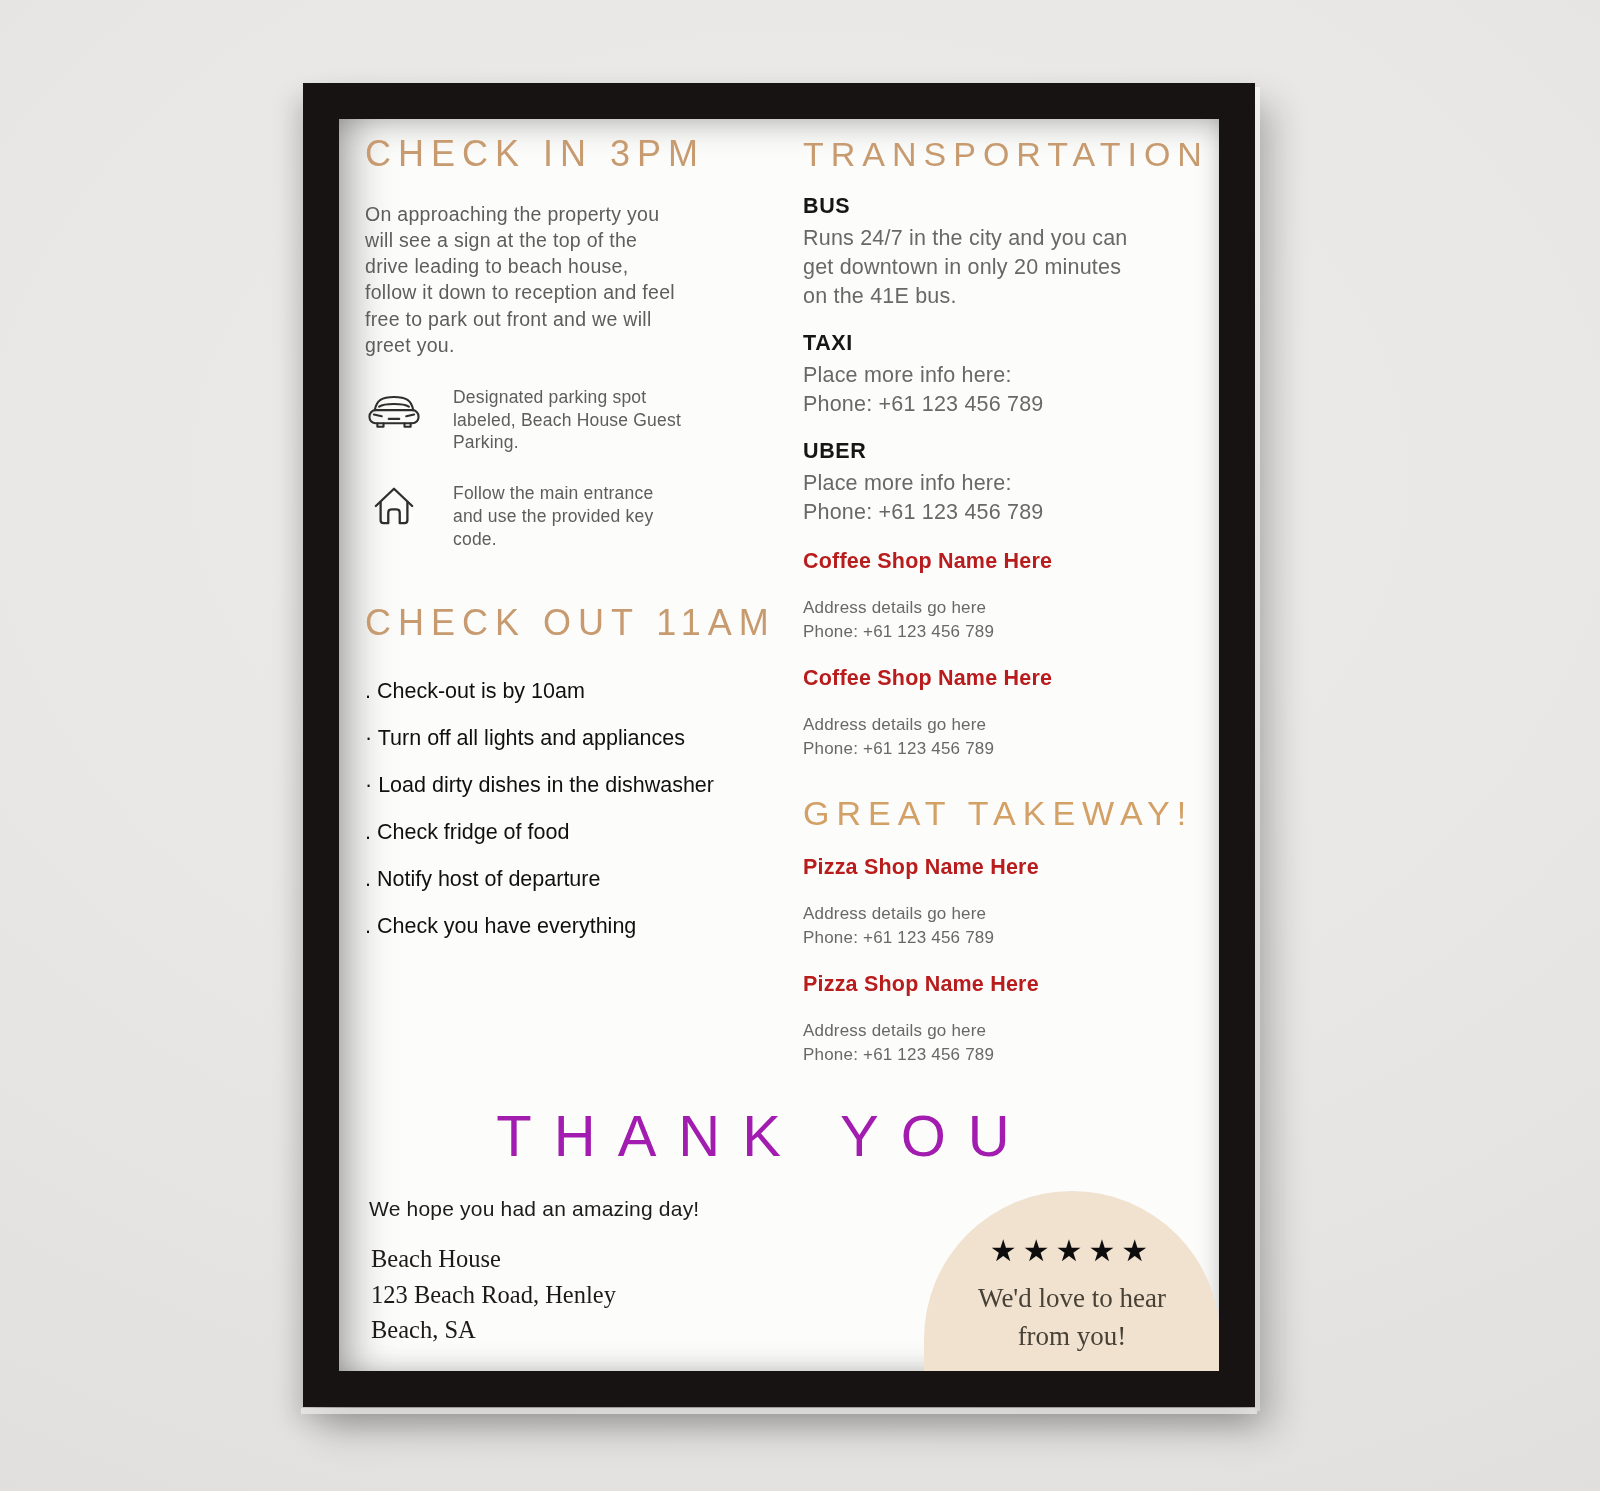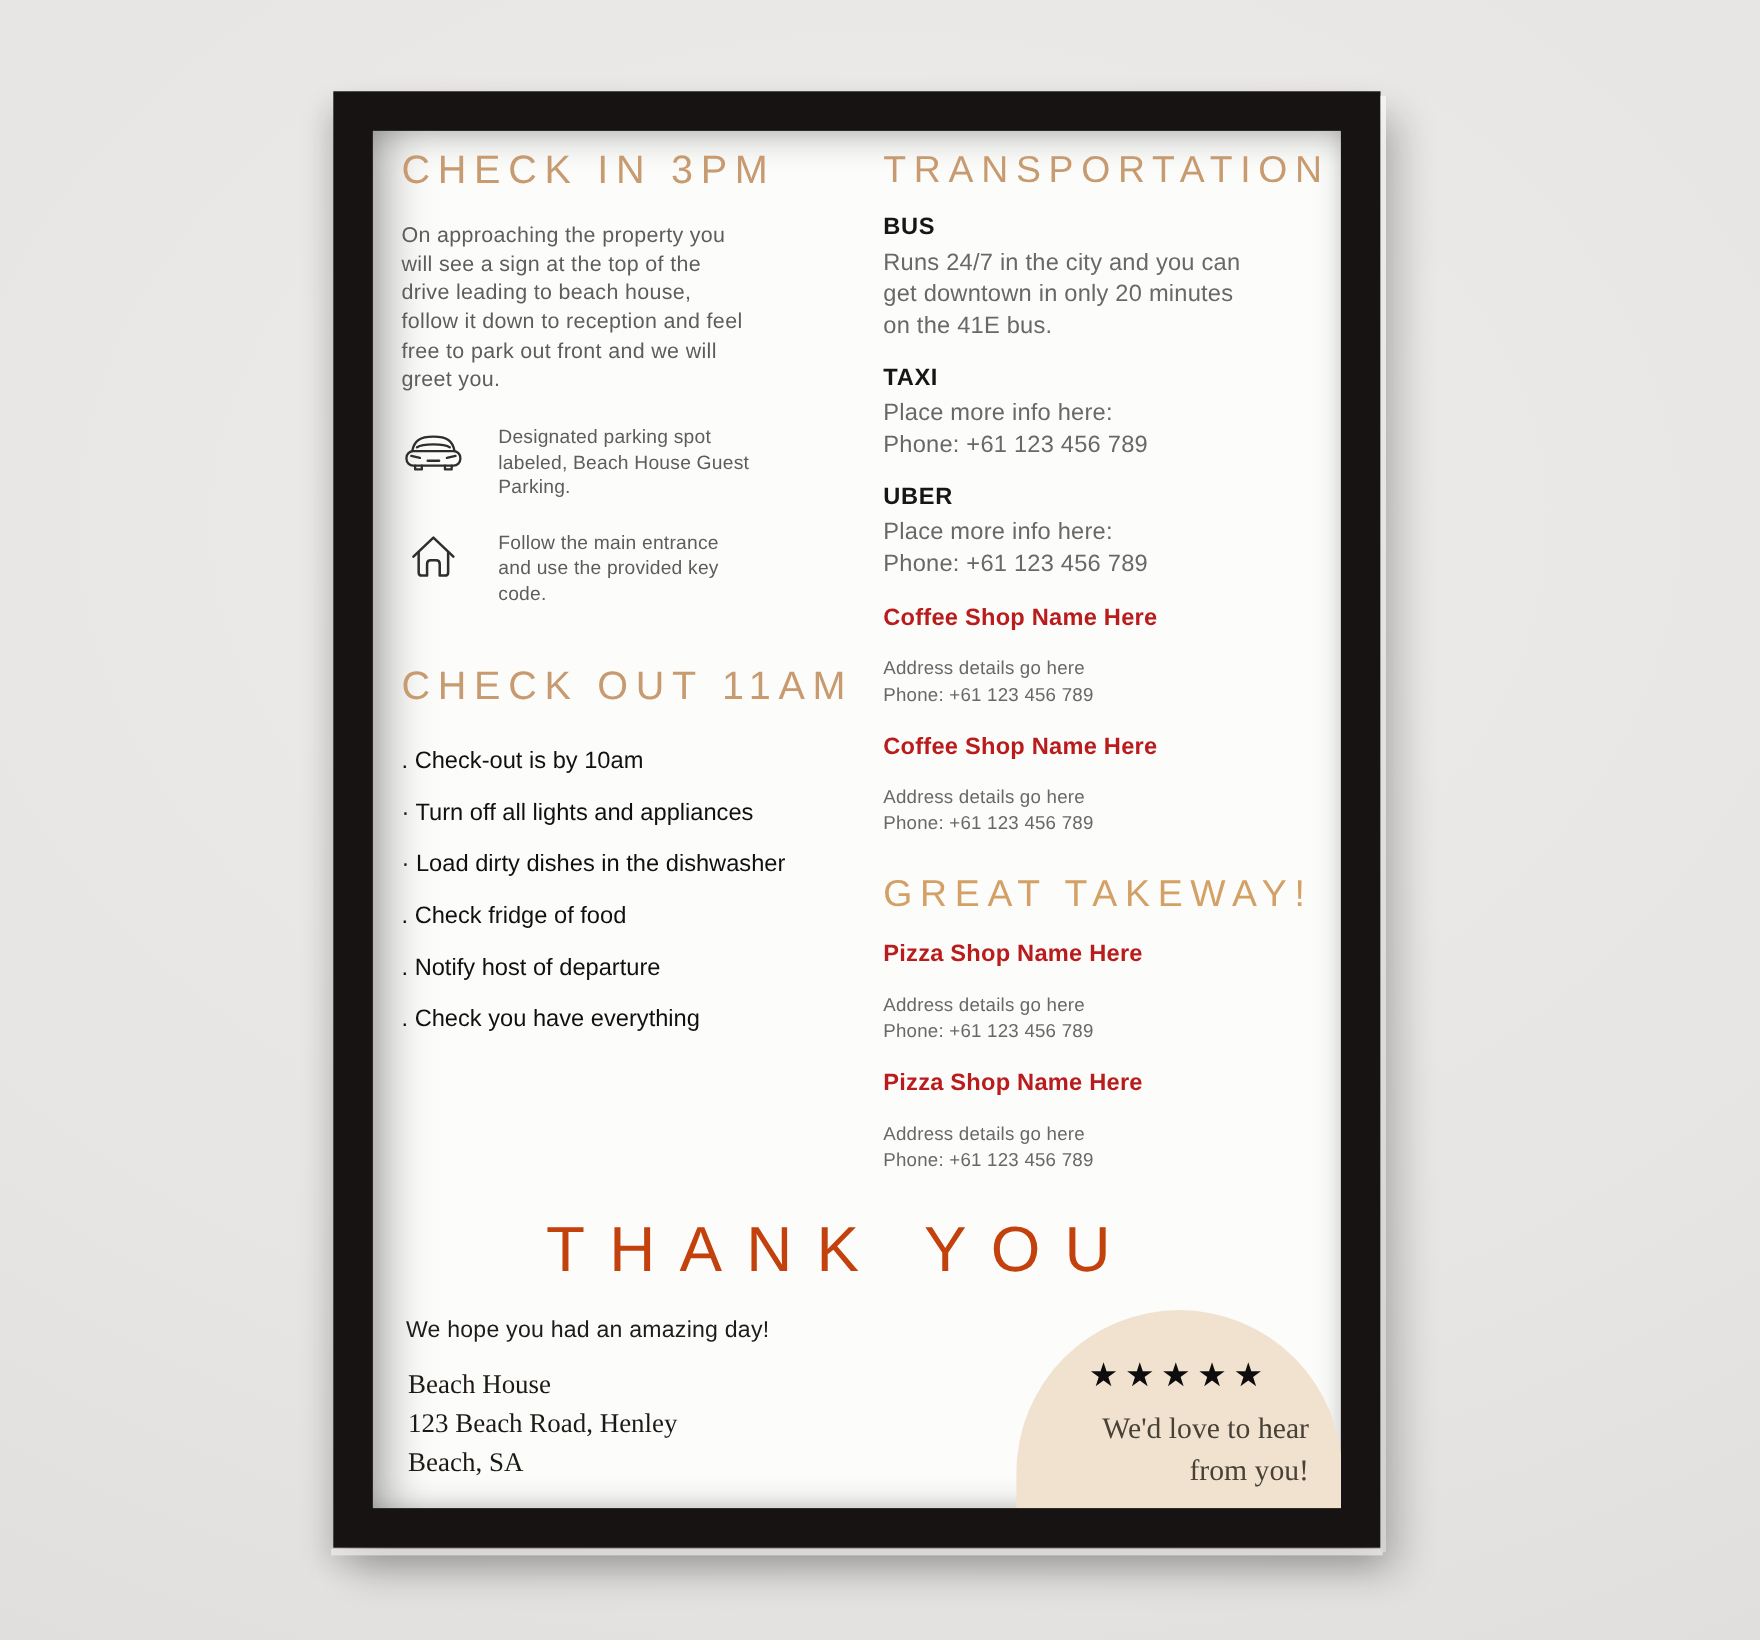--- a/index.html
+++ b/index.html
@@ -64,39 +64,39 @@
   .t-lines { margin-top:5px; width:340px; font-size:21.5px; line-height:1.35; letter-spacing:0.2px; color:#686868; }
 
   .shop-title { margin-top:34px; }
   .shop-name { margin-top:22px; font-size:21.5px; font-weight:700; color:#b91c1c; letter-spacing:0.2px; }
   .shop-lines { margin-top:22px; font-size:17px; line-height:1.4; letter-spacing:0.2px; color:#686868; }
 
   .thank-you {
     position:absolute; left:0; right:30px; top:983px;
     text-align:center;
     font-size:58px; font-weight:400; letter-spacing:22px;
-    color:#c2410c; white-space:nowrap;
+    color:#a21caf; white-space:nowrap;
   }
   .hope { position:absolute; left:30px; top:1078px; font-size:21px; letter-spacing:0.2px; color:#1c1c1c; }
   .address {
     position:absolute; left:32px; top:1122px;
     font-family:"Liberation Serif","DejaVu Serif",serif;
     font-size:24.5px; line-height:1.45; color:#1d1a16;
   }
   .arch {
     position:absolute; left:585px; bottom:0; top:1072px; width:296px;
     background:#f1e2d0;
     border-radius:150px 150px 0 0;
   }
   .stars {
     margin-top:42px; text-align:center;
     font-size:30px; letter-spacing:6px; color:#0d0d0d; white-space:nowrap;
   }
   .review-text {
-    margin:12px auto 0; width:236px; text-align:right;
+    margin:12px auto 0; width:236px; text-align:center;
     font-family:"Liberation Serif","DejaVu Serif",serif;
     font-size:27px; line-height:1.4; color:#474136;
   }
   svg { display:block; }
 </style>
 </head>
 <body>
 
 <div class="wall">
   <div class="frame">

